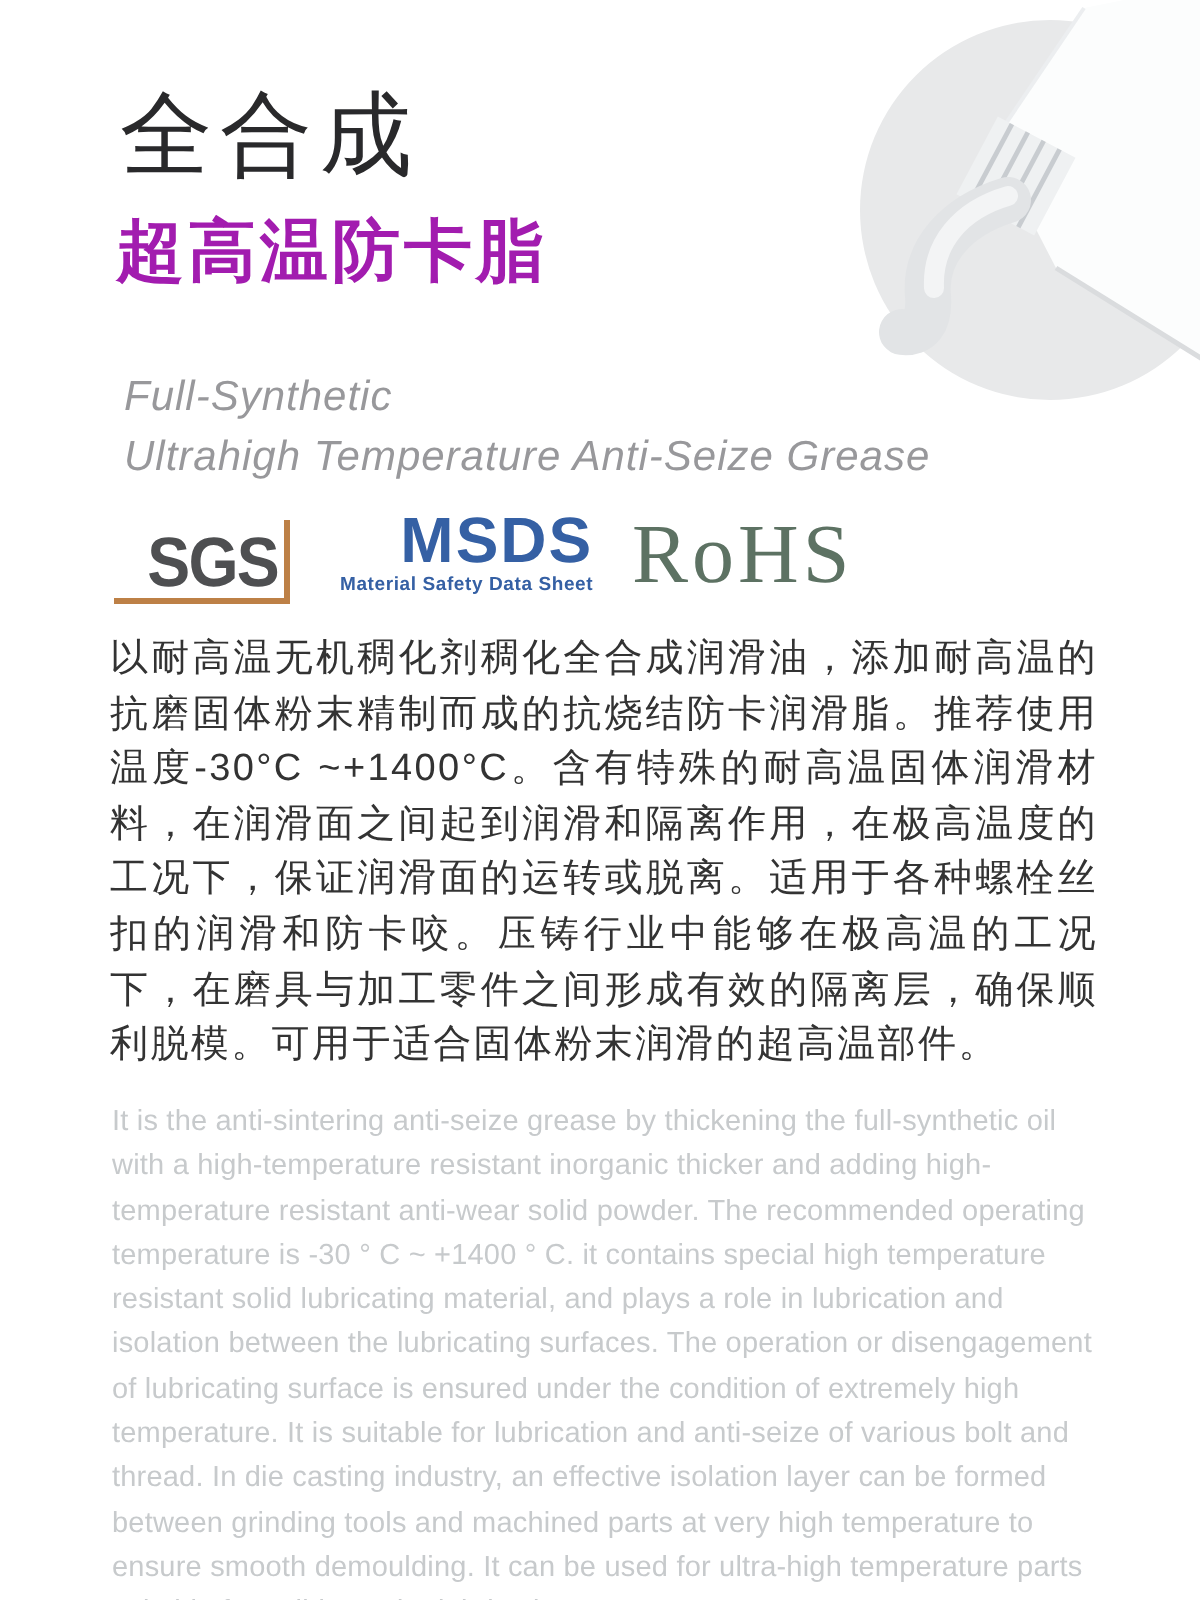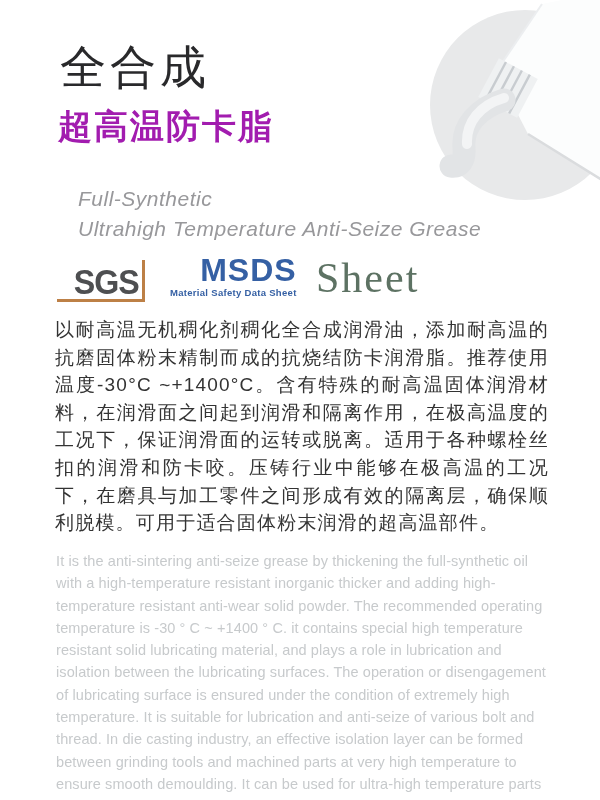--- a/index.html
+++ b/index.html
@@ -21,21 +21,21 @@
     color:#29292b;letter-spacing:4px;white-space:nowrap;
   }
   .title-cn2{
     position:absolute;left:58px;top:98px;
     font-size:34px;line-height:56px;font-weight:700;
     color:#a21caf;letter-spacing:2px;white-space:nowrap;
   }
   .subtitle{
     position:absolute;left:62px;top:184px;
     font-size:21px;line-height:30px;font-style:italic;
-    color:#98989b;letter-spacing:0.5px;margin-left:16px;
+    color:#98989b;letter-spacing:0.5px;
   }
 
   
   .logos{position:absolute;left:0;top:252px;width:512px;height:56px;}
   .sgs{
     position:absolute;left:57px;top:6px;width:88px;height:44px;
   }
   .sgs-text{
     position:absolute;right:6px;bottom:3px;
     font-size:35px;line-height:35px;font-weight:700;
@@ -113,20 +113,20 @@
   <div class="logos">
     <div class="sgs">
       <span class="sgs-text">SGS</span>
       <span class="sgs-underline"></span>
       <span class="sgs-vline"></span>
     </div>
     <div class="msds">
       <div class="msds-text">MSDS</div>
       <div class="msds-tagline">Material Safety Data Sheet</div>
     </div>
-    <div class="rohs">Sheet</div>
+    <div class="rohs">RoHS</div>
   </div>
 
   <div class="desc-cn">以耐高温无机稠化剂稠化全合成润滑油，添加耐高温的抗磨固体粉末精制而成的抗烧结防卡润滑脂。推荐使用温度-30°C ~+1400°C。含有特殊的耐高温固体润滑材料，在润滑面之间起到润滑和隔离作用，在极高温度的工况下，保证润滑面的运转或脱离。适用于各种螺栓丝扣的润滑和防卡咬。压铸行业中能够在极高温的工况下，在磨具与加工零件之间形成有效的隔离层，确保顺利脱模。可用于适合固体粉末润滑的超高温部件。</div>
 
   <div class="desc-en">It is the anti-sintering anti-seize grease by thickening the full-synthetic oil with a high-temperature resistant inorganic thicker and adding high-temperature resistant anti-wear solid powder. The recommended operating temperature is -30 ° C ~ +1400 ° C. it contains special high temperature resistant solid lubricating material, and plays a role in lubrication and isolation between the lubricating surfaces. The operation or disengagement of lubricating surface is ensured under the condition of extremely high temperature. It is suitable for lubrication and anti-seize of various bolt and thread. In die casting industry, an effective isolation layer can be formed between grinding tools and machined parts at very high temperature to ensure smooth demoulding. It can be used for ultra-high temperature parts suitable for solid powder lubrication.</div>
 
 </div>
 
 </body></html>

